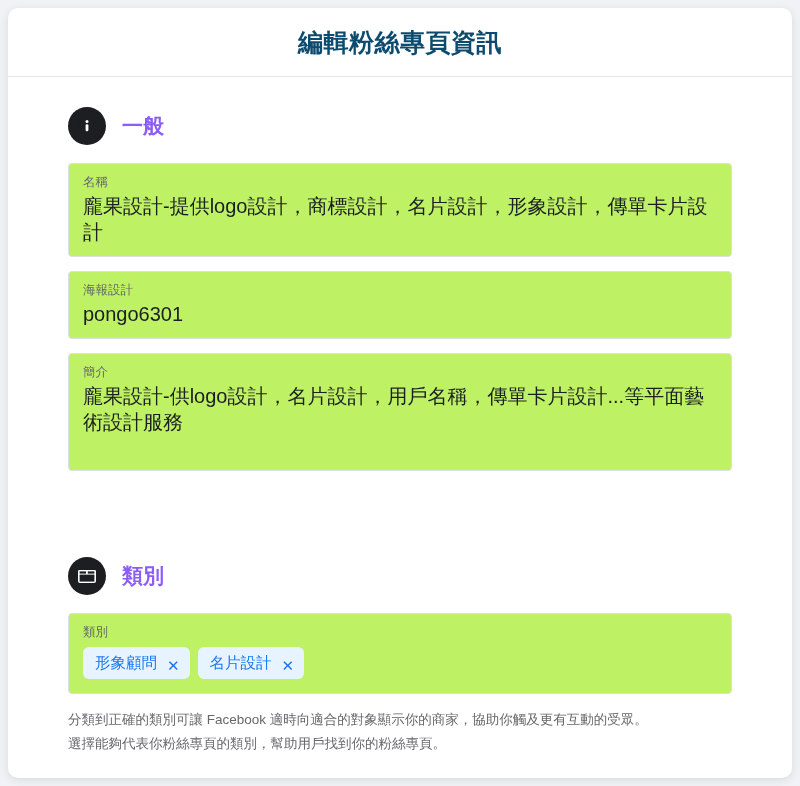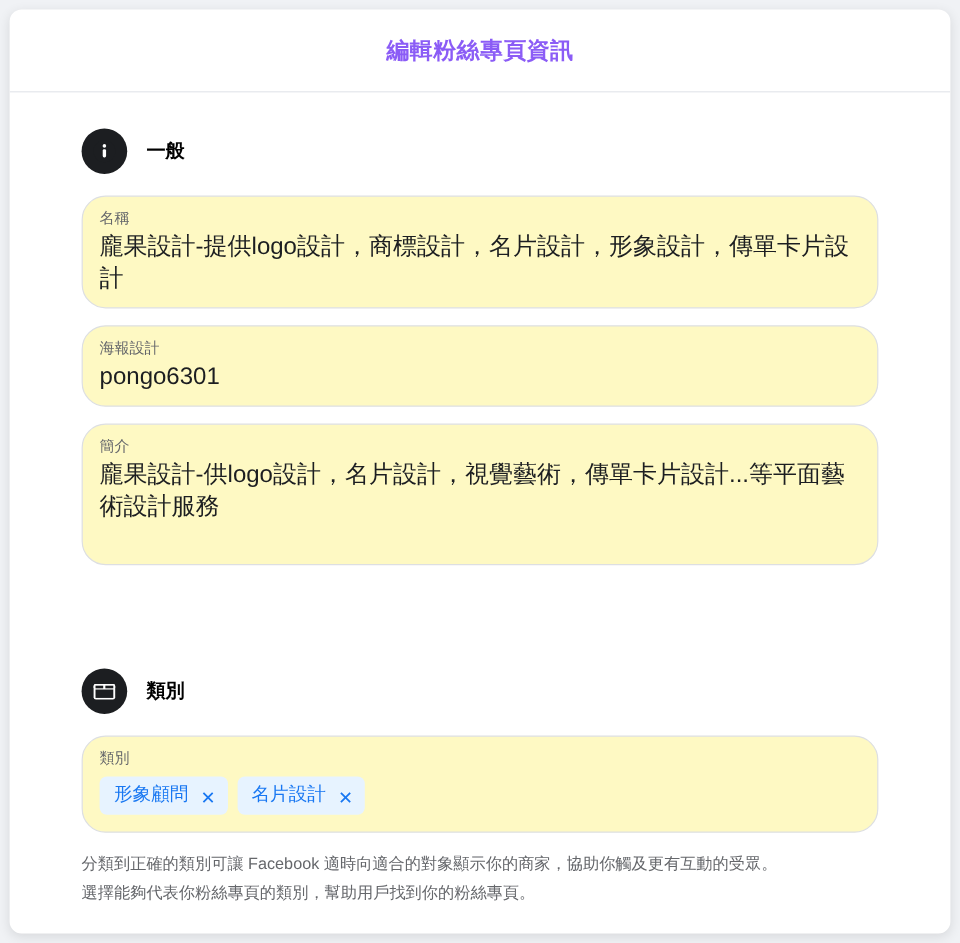--- a/index.html
+++ b/index.html
@@ -26,24 +26,24 @@
     overflow: hidden;
   }
   .dialog-header {
     height: 68px;
     border-bottom: 1px solid #e4e6eb;
     display: flex;
     align-items: center;
     justify-content: center;
   }
   .dialog-title {
-    font-size: 19px;
+    font-size: 25px;
     font-weight: bold;
     letter-spacing: 0.5px;
-    color: #8b5cf6;
+    color: #0c4a6e;
   }
   .dialog-body {
     padding: 0 60px;
   }
   .section-head {
     display: flex;
     align-items: center;
     gap: 16px;
     margin-top: 30px;
     margin-bottom: 18px;
@@ -54,30 +54,30 @@
     border-radius: 50%;
     background: #1c1e21;
     color: #ffffff;
     display: flex;
     align-items: center;
     justify-content: center;
     flex: 0 0 auto;
   }
   .section-icon svg { display: block; }
   .section-title {
-    font-size: 16px;
+    font-size: 21px;
     font-weight: bold;
-    color: #000000;
+    color: #8b5cf6;
   }
   .field {
     border: 1px solid #dddfe2;
-    border-radius: 20px;
+    border-radius: 4px;
     padding: 9px 14px 11px 14px;
     margin-bottom: 14px;
-    background: #fef9c3;
+    background: #bef264;
     box-sizing: border-box;
   }
   .field-label {
     font-size: 12.5px;
     color: #65676b;
     line-height: 18px;
     margin-bottom: 2px;
   }
   .field-value {
     font-size: 20px;
@@ -149,21 +149,21 @@
       <div class="field-value">龐果設計-提供logo設計，商標設計，名片設計，形象設計，傳單卡片設計</div>
     </div>
 
     <div class="field">
       <div class="field-label">海報設計</div>
       <div class="field-value">pongo6301</div>
     </div>
 
     <div class="field field-textarea">
       <div class="field-label">簡介</div>
-      <div class="field-value">龐果設計-供logo設計，名片設計，視覺藝術，傳單卡片設計...等平面藝術設計服務</div>
+      <div class="field-value">龐果設計-供logo設計，名片設計，用戶名稱，傳單卡片設計...等平面藝術設計服務</div>
     </div>
 
     <div class="spacer-lg"></div>
 
     <div class="section-head">
       <span class="section-icon">
         <svg width="22" height="22" viewBox="0 0 22 22">
           <rect x="2" y="5" width="18" height="13" rx="2" fill="#ffffff"></rect>
           <rect x="2" y="5" width="18" height="4.2" rx="1.5" fill="#ffffff"></rect>
           <rect x="3.6" y="9.6" width="14.8" height="7" fill="#1c1e21"></rect>

